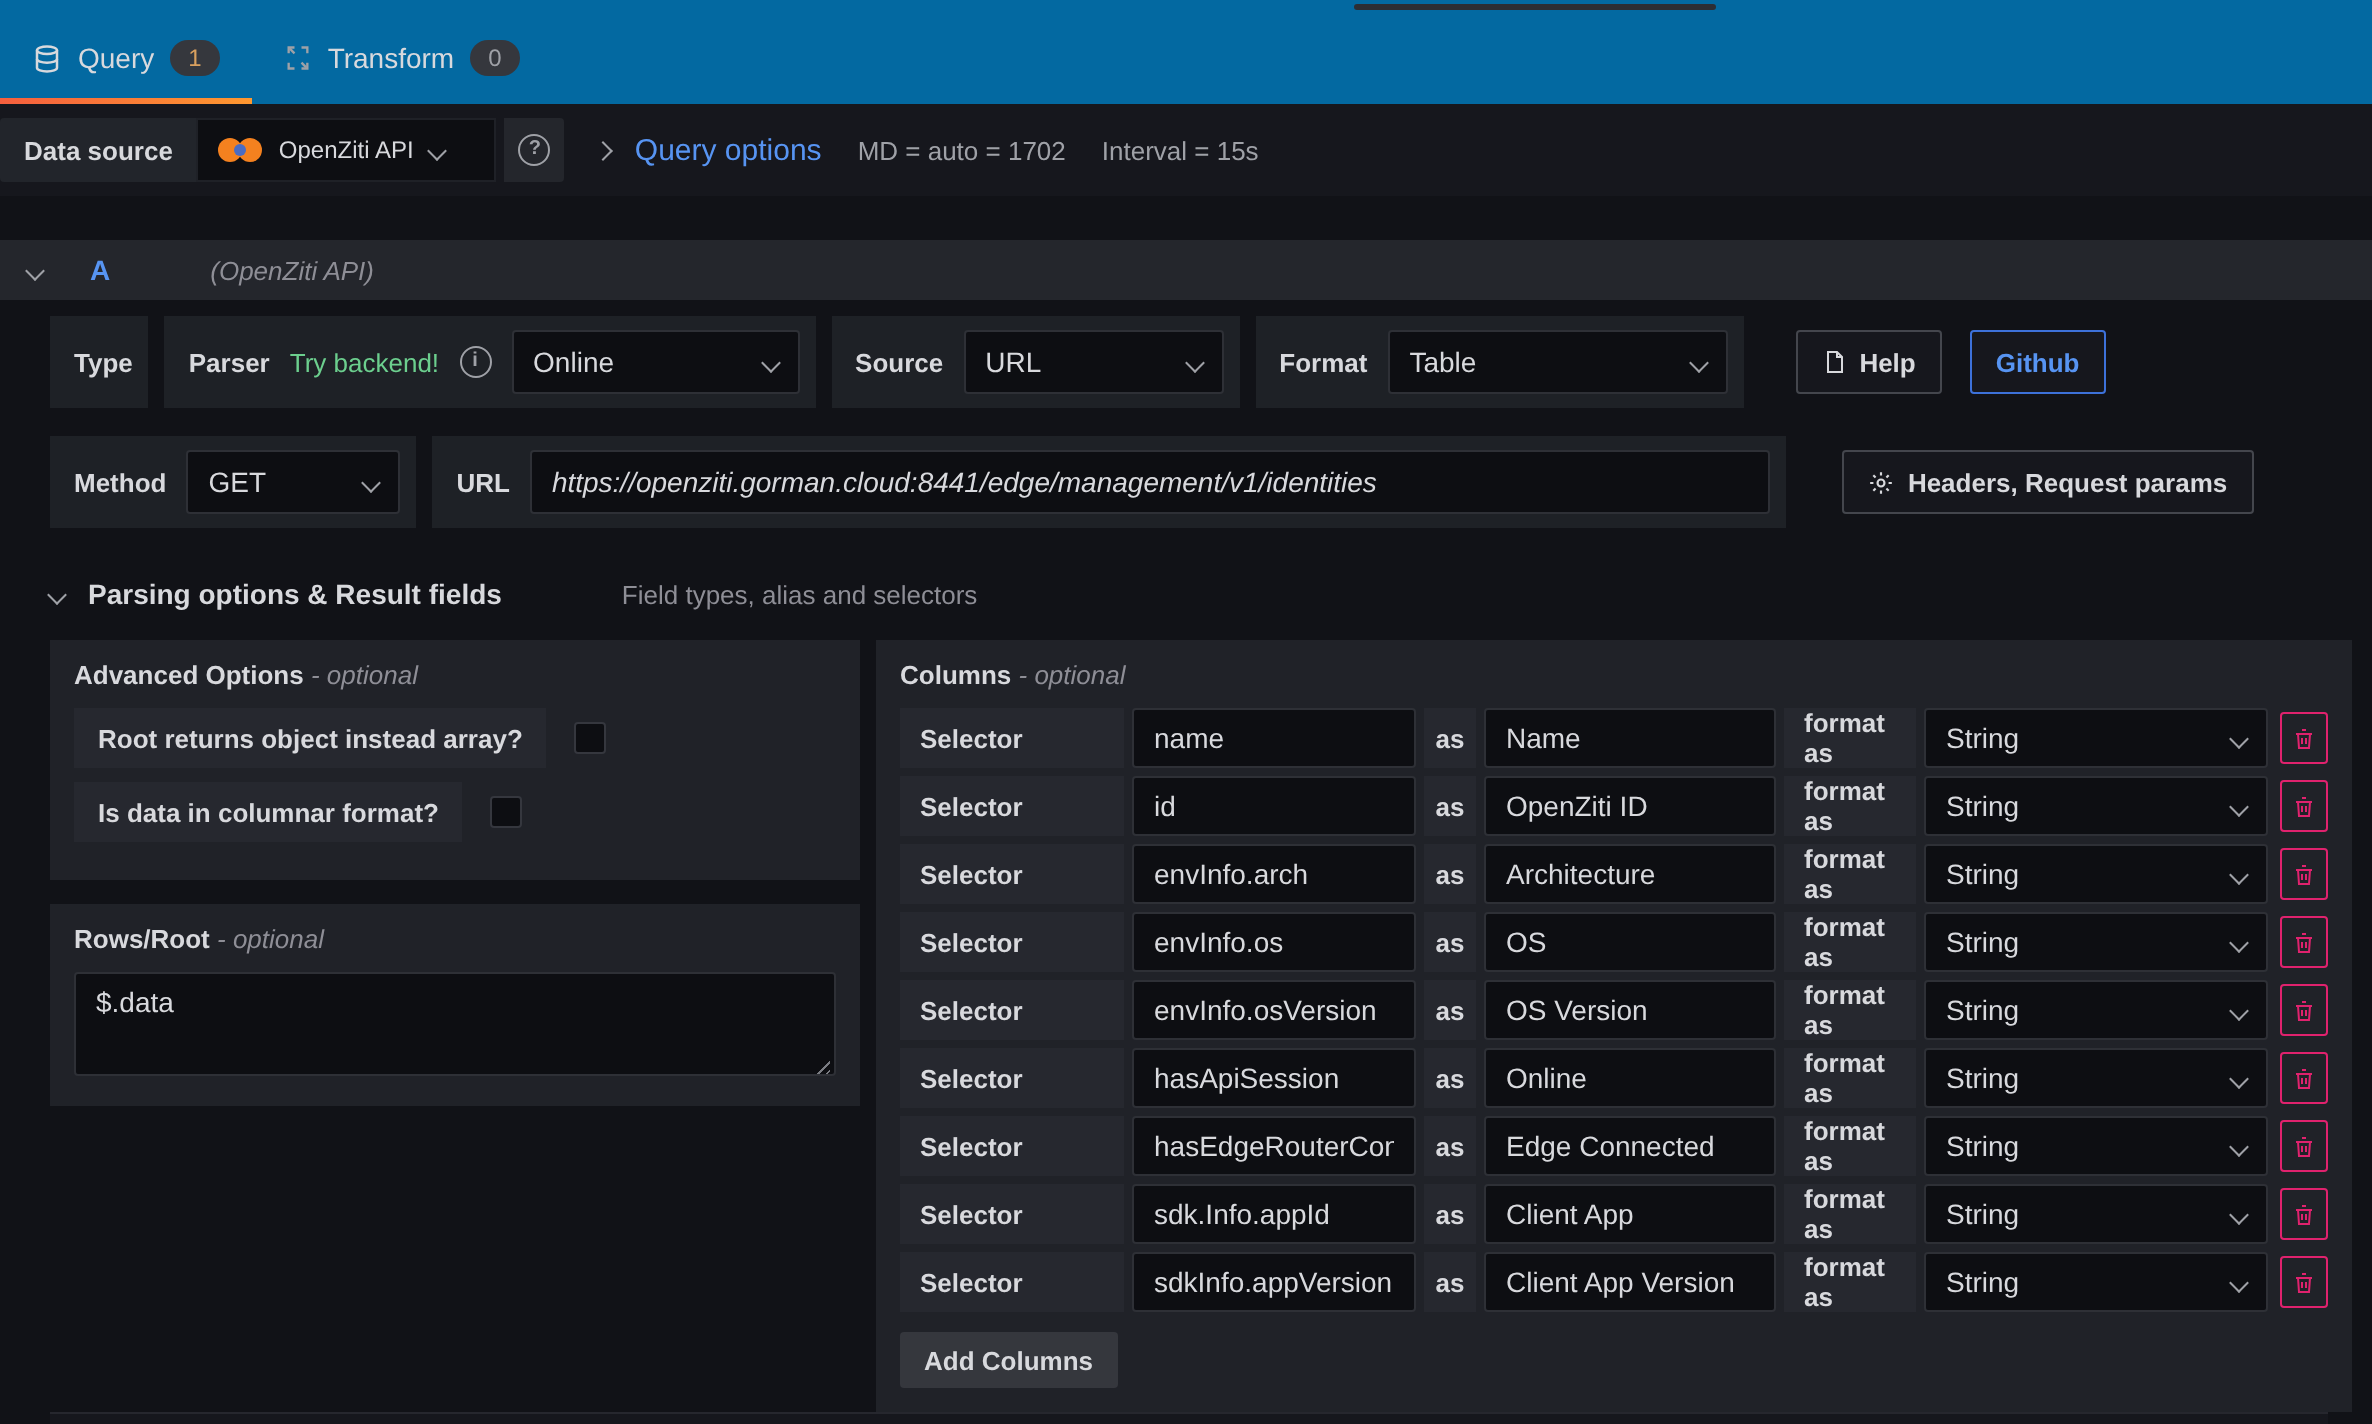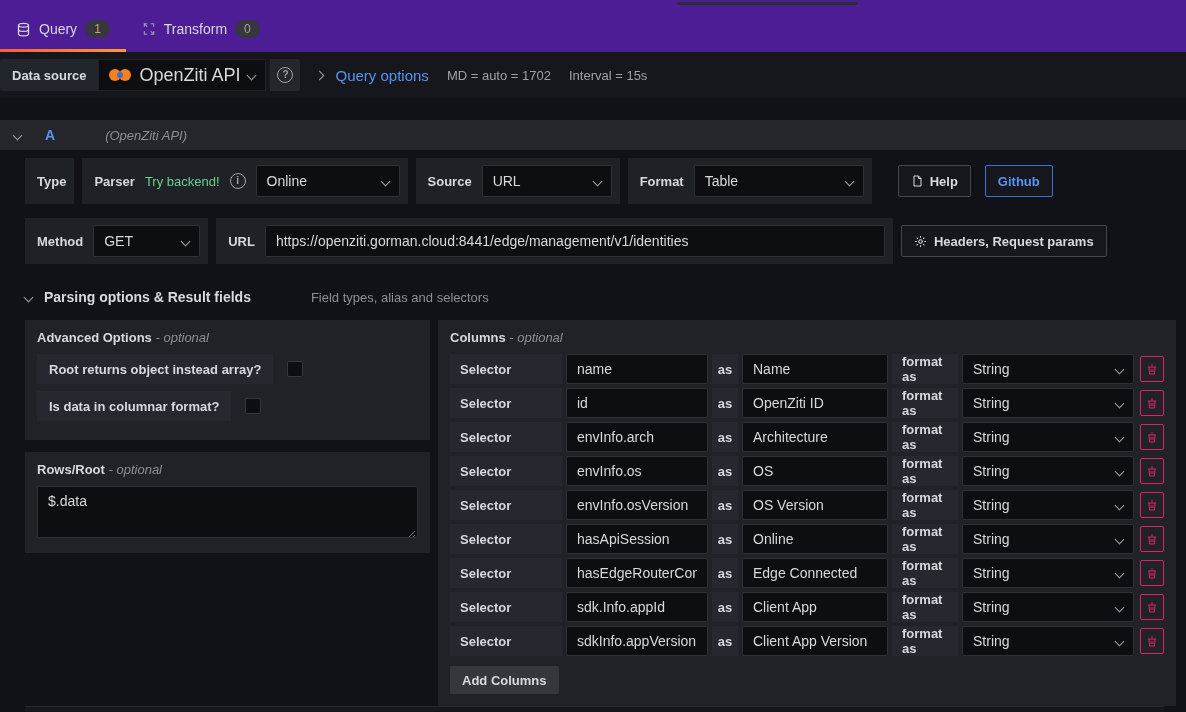--- a/index.html
+++ b/index.html
@@ -6,34 +6,34 @@
   html,body { width:1186px; height:712px; }
   body {
     background:#111217;
     font-family:"Liberation Sans", sans-serif;
     color:#ccccdc;
     font-size:14px;
     overflow:hidden;
     display:flex; flex-direction:column;
   }
   
-  .tabbar { height:52px; background:#4c1d95; position:relative; display:flex; align-items:flex-end; flex:none; }
+  .tabbar { height:52px; background:#0369a1; position:relative; display:flex; align-items:flex-end; flex:none; }
   .top-line { position:absolute; top:2px; left:677px; width:181px; height:3px; background:#2c2d33; border-radius:2px; }
   .tab { height:46px; display:flex; align-items:center; gap:8px; padding:0 16px; cursor:pointer; position:relative; }
   .tab.active::after { content:""; position:absolute; left:0; right:0; bottom:0; height:3px;
     background:linear-gradient(90deg,#f55f3e,#ff9830); }
   .tab-label { font-size:14px; color:#d8d9dd; }
   .badge { background:#35373d; color:#9fa1a7; font-size:12px; border-radius:10px; padding:1px 9px; line-height:16px; }
   .badge.warm { color:#d9a05f; }
   .icon-svg { display:block; }
   
   .toolbar { height:46px; background:#16171d; display:flex; align-items:center; padding:0 0 0 0; gap:0; flex:none; }
   .ds-label { background:#22252b; height:32px; display:flex; align-items:center; padding:12px 12px; font-size:13px; font-weight:700; color:#d8d9dd; border-radius:2px 0 0 2px; margin-left:0; }
   .ds-select { background:#0d0e12; height:32px; display:flex; align-items:center; gap:8px; padding:0 10px; min-width:150px; cursor:pointer; border:1px solid #1f2127; }
-  .ds-name { font-size:18px; color:#d8d9dd; }
+  .ds-name { font-size:12px; color:#d8d9dd; }
   .ziti-logo { position:relative; width:22px; height:14px; }
   .ziti-logo .c1,.ziti-logo .c2 { position:absolute; top:1px; width:12px; height:12px; border-radius:50%; background:#f4811f; }
   .ziti-logo .c1 { left:0; } .ziti-logo .c2 { right:0; }
   .ziti-logo .c3 { position:absolute; top:4px; left:8px; width:6px; height:6px; border-radius:50%; background:#4a6cc3; }
   .help-box { background:#24262c; height:32px; width:30px; display:flex; align-items:center; justify-content:center; margin-left:4px; cursor:pointer; border-radius:0 2px 2px 0; }
   .circle-icon { width:16px; height:16px; border:1.5px solid #9fa1a7; border-radius:50%; display:inline-flex; align-items:center; justify-content:center; font-size:10px; font-weight:700; color:#9fa1a7; line-height:1; }
   .chev-right { width:7px; height:7px; border-right:1.5px solid #9fa1a7; border-top:1.5px solid #9fa1a7; transform:rotate(45deg); display:inline-block; }
   .chev-down { width:7px; height:7px; border-right:1.5px solid #9fa1a7; border-bottom:1.5px solid #9fa1a7; transform:rotate(45deg); display:inline-block; }
   .qopts { color:#5794f2; font-size:15px; font-weight:500; margin:0 0 0 12px; cursor:pointer; }
   .tb-meta { color:#9fa1a7; font-size:13px; margin-left:18px; }
@@ -196,23 +196,23 @@
   <div class="field-row row2">
     <div class="group">
       <span class="inline-label">Method</span>
       <div class="select" style="width:107px">
         <span>GET</span>
         <span class="chev-down"></span>
       </div>
     </div>
     <div class="group url-group">
       <span class="inline-label">URL</span>
-      <input class="text-input" style="width: 620px;" value="https://openziti.gorman.cloud:8441/edge/management/v1/identities">
-    </div>
-    <button class="btn" style="margin-left:0">
+      <input class="text-input" style="width: 620px; font-style: italic;" value="https://openziti.gorman.cloud:8441/edge/management/v1/identities">
+    </div>
+    <button class="btn" style="margin-left:20px">
       <span>
         <svg class="icon-svg" width="13" height="13" viewBox="0 0 24 24" fill="none" stroke="#d8d9dd" stroke-width="2">
             <circle cx="12" cy="12" r="3.2"></circle>
             <path d="M12 2v3M12 19v3M2 12h3M19 12h3M4.9 4.9l2.1 2.1M17 17l2.1 2.1M19.1 4.9L17 7M7 17l-2.1 2.1"></path>
           </svg>
       </span>
       <span>Headers, Request params</span>
     </button>
   </div>
 

